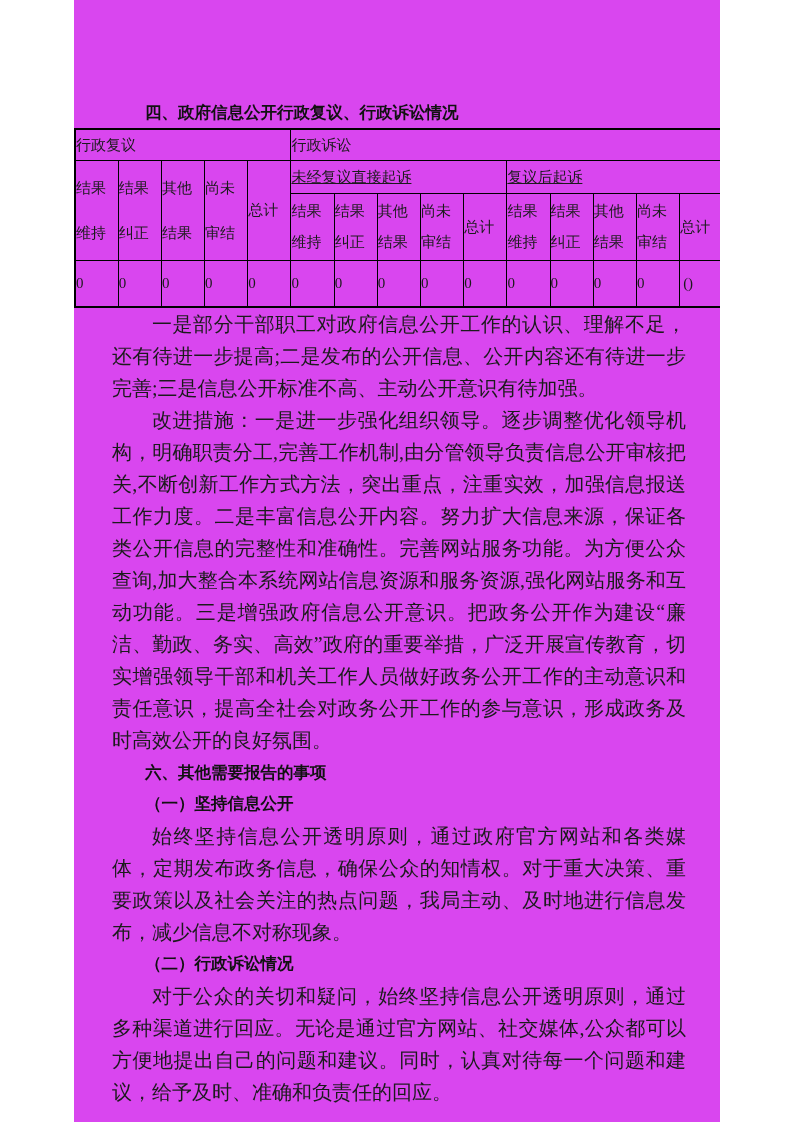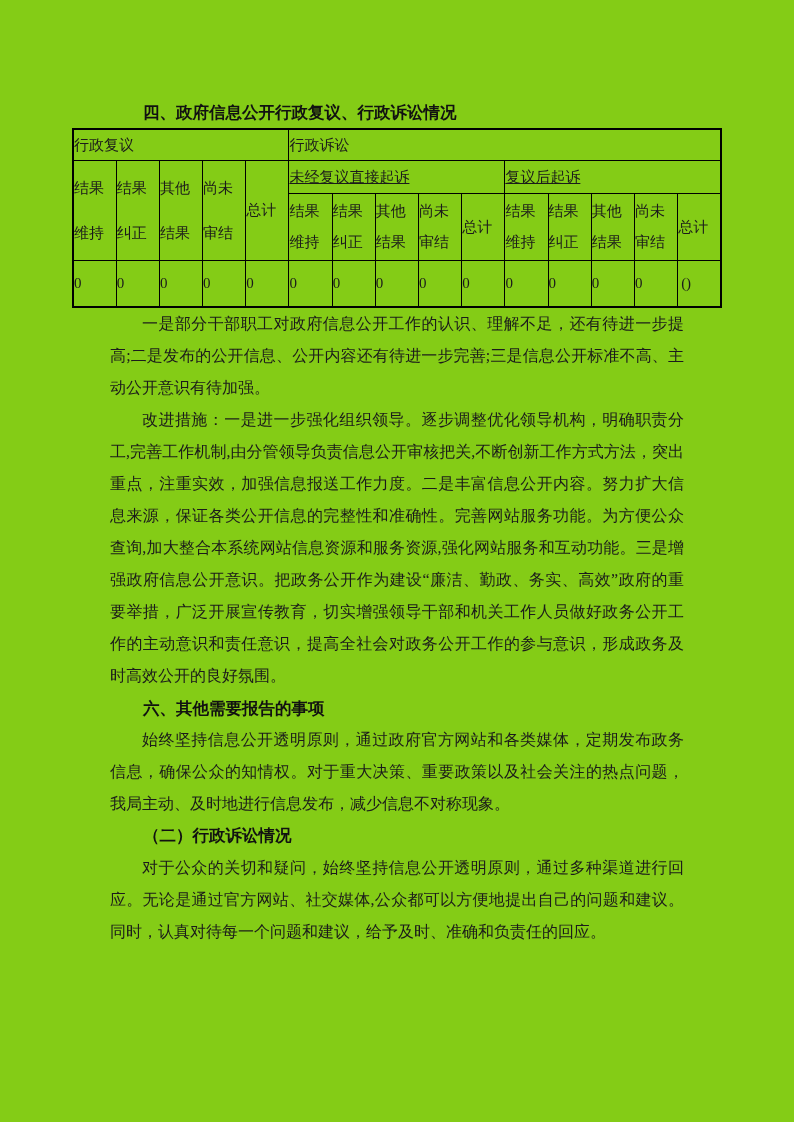--- a/index.html
+++ b/index.html
@@ -1,20 +1,20 @@
 <!DOCTYPE html>
 <html><head>
 <meta charset="utf-8">
 <style>
   html,body { margin:0; padding:0; background:#ffffff; }
   .page {
     position:relative;
-    width:794px; height:1122px;
+    width:646px; height:1122px;
     margin:0 auto;
-    background:#84cc16;
+    background:#d946ef;
     color:#1b1b1b;
     font-family:"Liberation Serif", serif;
     overflow:hidden;
     box-sizing:border-box;
     padding-top:96px;
   }
   .doc { width:650px; margin:0 auto; }
 
   
   .sec-heading {
@@ -31,21 +31,21 @@
     font-weight:bold;
     font-size:16.5px;
     line-height:32px;
     margin:0 38px;
     text-indent:2em;
     color:#111;
   }
 
   
   .para {
-    font-size:16px;
+    font-size:20px;
     line-height:32px;
     margin:0 38px;
     text-indent:2em;
     text-align:justify;
     text-align-last:left;
     color:#1b1b1b;
   }
 
   
   .gov-table {
@@ -165,18 +165,19 @@
           <td>0</td>
           <td class="paren-cell">()</td>
         </tr>
       </tbody>
     </table>
 
     <p class="para">一是部分干部职工对政府信息公开工作的认识、理解不足，还有待进一步提高;二是发布的公开信息、公开内容还有待进一步完善;三是信息公开标准不高、主动公开意识有待加强。</p>
     <p class="para">改进措施：一是进一步强化组织领导。逐步调整优化领导机构，明确职责分工,完善工作机制,由分管领导负责信息公开审核把关,不断创新工作方式方法，突出重点，注重实效，加强信息报送工作力度。二是丰富信息公开内容。努力扩大信息来源，保证各类公开信息的完整性和准确性。完善网站服务功能。为方便公众查询,加大整合本系统网站信息资源和服务资源,强化网站服务和互动功能。三是增强政府信息公开意识。把政务公开作为建设“廉洁、勤政、务实、高效”政府的重要举措，广泛开展宣传教育，切实增强领导干部和机关工作人员做好政务公开工作的主动意识和责任意识，提高全社会对政务公开工作的参与意识，形成政务及时高效公开的良好氛围。</p>
 
     <div class="sec-heading">六、其他需要报告的事项</div>
+    <div class="sub-heading">（一）坚持信息公开</div>
     <p class="para">始终坚持信息公开透明原则，通过政府官方网站和各类媒体，定期发布政务信息，确保公众的知情权。对于重大决策、重要政策以及社会关注的热点问题，我局主动、及时地进行信息发布，减少信息不对称现象。</p>
     <div class="sub-heading">（二）行政诉讼情况</div>
     <p class="para">对于公众的关切和疑问，始终坚持信息公开透明原则，通过多种渠道进行回应。无论是通过官方网站、社交媒体,公众都可以方便地提出自己的问题和建议。同时，认真对待每一个问题和建议，给予及时、准确和负责任的回应。</p>
 
   </div>
 </div>
 
 </body></html>

